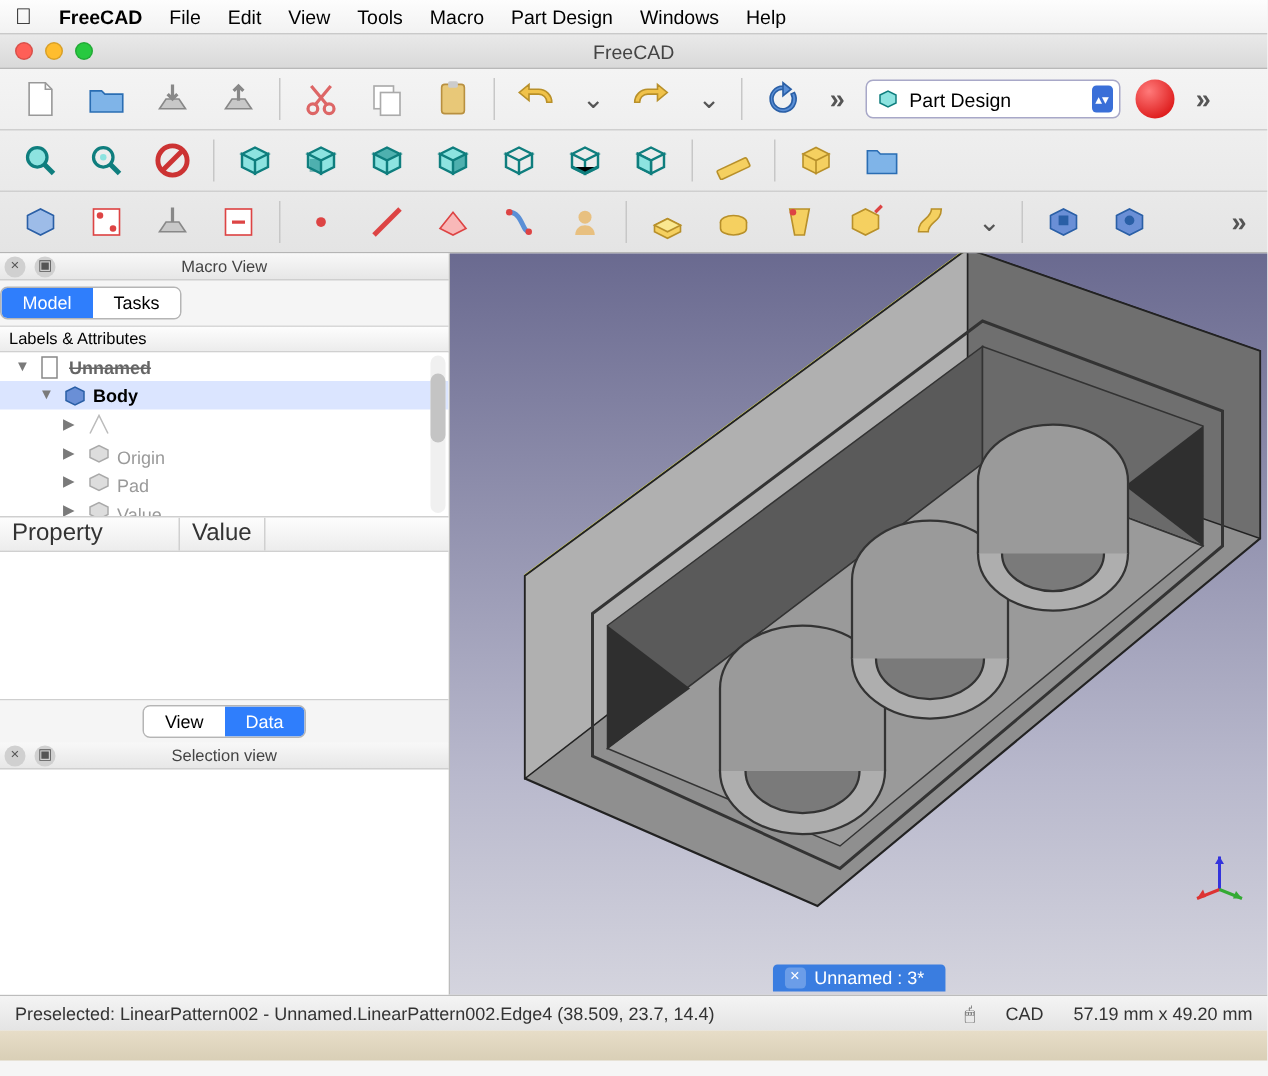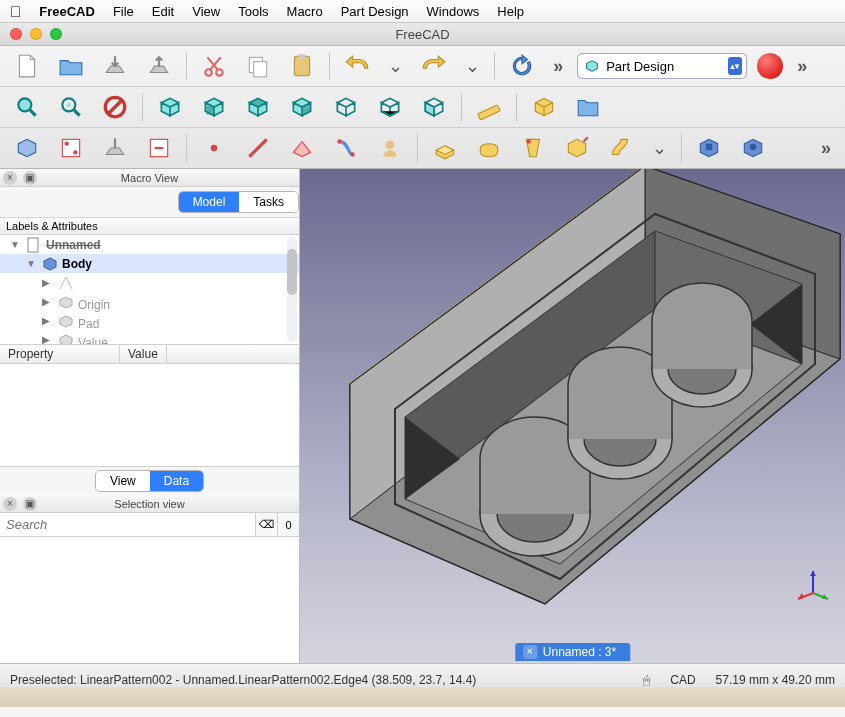--- a/index.html
+++ b/index.html
@@ -36,61 +36,61 @@
   .cube-path { fill:#8de3e0; stroke:#0f7e7e; stroke-width:1.5; }
 
   
   .main { display:flex; height: calc(717px - 22px - 24px - 133px - 24px - 20px); }
   .sidebar { width:300px; background:#f5f5f5; border-right:1px solid #bcbcbc; display:flex; flex-direction:column; }
 
   .panel-head { height:18px; background:linear-gradient(#f8f8f8,#e7e7e7); border-bottom:1px solid #cfcfcf; display:flex; align-items:center; position:relative; font-size:11px; }
   .panel-head .close { width:14px; height:14px; border-radius:50%; background:#d0d0d0; margin:0 3px; text-align:center; line-height:13px; font-size:10px; color:#555; }
   .panel-head .lbl { position:absolute; left:50%; transform:translateX(-50%); color:#444; }
 
-  .tabs-row { display:flex; justify-content:flex-end; padding:4px 0; background:#f5f5f5; border-bottom:1px solid #d8d8d8; }
+  .tabs-row { display:flex; justify-content:flex-start; padding:4px 0; background:#f5f5f5; border-bottom:1px solid #d8d8d8; }
   .seg { display:flex; border:1px solid #b5b5b5; border-radius:5px; overflow:hidden; }
   .seg button { border:none; padding:3px 14px; font-size:12px; background:#fff; cursor:pointer; }
   .seg button.active { background:#2f7efc; color:#fff; }
 
   .tree-head { background:linear-gradient(#fdfdfd,#ececec); border-bottom:1px solid #d0d0d0; padding:2px 6px; font-size:11px; display:flex; }
   .tree-head .col2 { margin-left:auto; width:70px; }
 
   .tree { flex:0 0 auto; height:110px; overflow:hidden; background:#fff; border-bottom:1px solid #cfcfcf; position:relative; }
   .tree .scroll { position:absolute; right:2px; top:2px; bottom:2px; width:10px; background:#f0f0f0; border-radius:5px; }
   .tree .thumb { position:absolute; right:2px; top:14px; width:10px; height:46px; background:#c4c4c4; border-radius:5px; }
   .tree-row { display:flex; align-items:center; height:19px; padding-left:10px; font-size:12px; }
   .tree-row.sel { background:#dbe5ff; }
   .tree-row .tw { width:12px; color:#7a7a7a; font-size:10px; }
   .tree-row .ic { width:16px; height:16px; margin:0 4px; }
   .dim { color:#9a9a9a;margin-top:44px; }
 
   .prop { flex:1; background:#fff; border-bottom:1px solid #cfcfcf; }
   .prop-head { display:flex; background:linear-gradient(#fdfdfd,#ececec); border-bottom:1px solid #d0d0d0; }
-  .prop-head div { padding:2px 8px; font-size:12px; color:#333; border-right:1px solid #d0d0d0; }
+  .prop-head div { padding:2px 8px; font-size:16px; color:#333; border-right:1px solid #d0d0d0; }
   .prop-head div:first-child { width:120px; }
 
   .vd-tabs { display:flex; justify-content:center; padding:3px 0; background:#f5f5f5; }
 
   .sel-view { height:150px; display:flex; flex-direction:column; }
   .sel-search { display:flex; border-bottom:1px solid #d0d0d0; }
   .sel-search input { flex:1; border:none; padding:4px 6px; font-size:13px; font-style:italic; color:#888; outline:none; background:#fff; }
   .sel-search .btn { width:22px; display:flex; align-items:center; justify-content:center; border-left:1px solid #d0d0d0; background:#f7f7f7; font-size:11px; }
   .sel-body { flex:1; background:#fff; }
 
   
   .viewport { flex:1; position:relative; background:linear-gradient(#6a6a90 0%, #b8b8cc 70%, #d4d4de 100%); overflow:hidden; }
   .axis { position:absolute; right:12px; bottom:60px; width:40px; height:40px; }
   .doc-tab { position:absolute; bottom:2px; left:50%; transform:translateX(-50%); background:#3a7de0; color:#fff; padding:2px 14px 2px 8px; border-radius:3px 3px 0 0; font-size:12px; display:flex; align-items:center; gap:6px; }
   .doc-tab .x { background:rgba(255,255,255,.25); width:14px; height:14px; border-radius:3px; text-align:center; line-height:13px; font-size:11px; }
 
   
   .brick { position:absolute; left:10px; top:-10px; width:540px; height:520px; }
 
   
-  .status { height:24px; background:linear-gradient(#f4f4f4,#e4e4e4); border-top:1px solid #bcbcbc; display:flex; align-items:flex-end; padding:0 10px; font-size:12px; color:#333; gap:20px; }
+  .status { height:24px; background:linear-gradient(#f4f4f4,#e4e4e4); border-top:1px solid #bcbcbc; display:flex; align-items:center; padding:0 10px; font-size:12px; color:#333; gap:20px; }
   .status .sp { flex:1; }
   .bottom-strip { height:20px; background:linear-gradient(#e7ddc8,#d9cfb6); }
 
   .folder-ic { fill:#7fb4e8; stroke:#2a6db3; }
 </style>
 </head>
 <body>
 
 <div class="menubar">
   <span class="apple"></span>
@@ -450,25 +450,20 @@
         <button class="active">Data</button>
       </div>
     </div>
 
     <div class="panel-head">
       <div class="close">×</div>
       <div class="close">▣</div>
       <span class="lbl">Selection view</span>
     </div>
     <div class="sel-view">
-      <div class="sel-search">
-        <input placeholder="Search" style="">
-        <div class="btn">⌫</div>
-        <div class="btn">0</div>
-      </div>
       <div class="sel-body"></div>
     </div>
   </div>
 
   <div class="viewport">
     <svg class="brick" viewBox="0 0 540 520">
 
       <path d="M40 225 L335 7" stroke="#e8e840" stroke-width="2" fill="none"></path>
 
       <path d="M40 225 L335 7 L530 75 L530 200 L235 445 L40 360 Z" fill="#8f8f8f" stroke="#222" stroke-width="1.5"></path>

